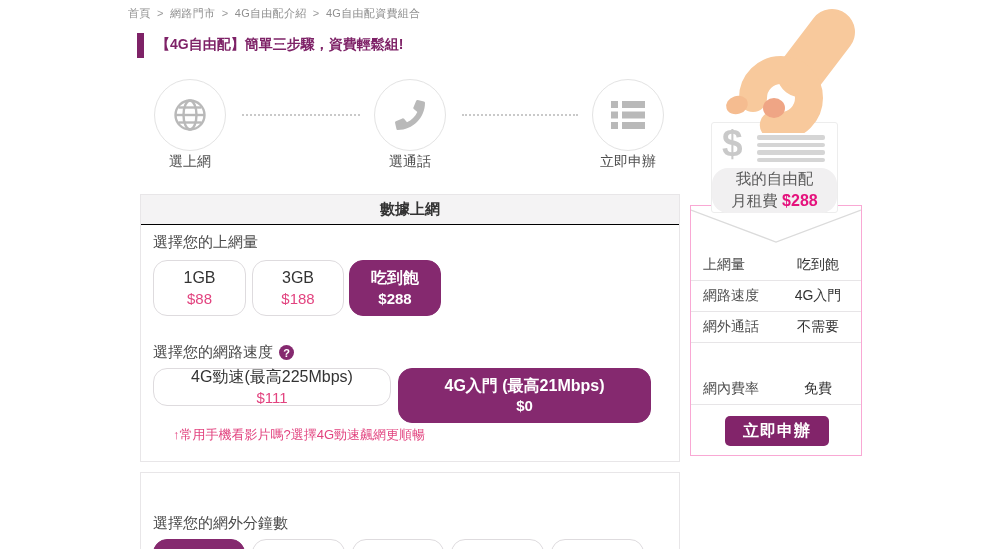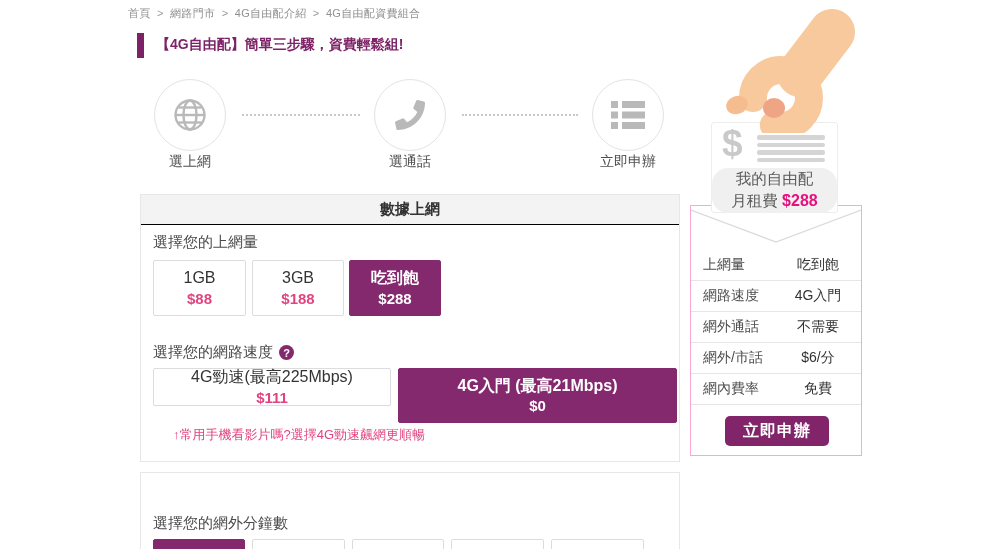--- a/index.html
+++ b/index.html
@@ -24,25 +24,25 @@
 
   
   .panel { background:#fff; border:1px solid #e8e6e8; }
   .panel-header { position:absolute; left:0; top:0; width:100%; height:30px; background:#f4f3f4;
                   border-bottom:1px solid #000000; display:flex; align-items:center; justify-content:center;
                   font-size:15px; font-weight:bold; color:#333; }
   .section-label { position:absolute; font-size:15px; color:#4a4a4a; display:flex; align-items:center; gap:6px; }
   .help-icon { width:15px; height:15px; border-radius:50%; background:#85296f; color:#fff;
                font-size:11px; font-weight:bold; display:inline-flex; align-items:center;
                justify-content:center; cursor:pointer; }
-  .opt-card { position:absolute; background:#fff; border:1px solid #dedbde; border-radius:2px;
+  .opt-card { position:absolute; background:#fff; border:1px solid #dedbde; border-radius:14px;
               display:flex; flex-direction:column; align-items:center; justify-content:center;
               cursor:pointer; }
   .opt-name { font-size:16px; color:#333; line-height:1.35; }
-  .opt-price { font-size:15px; color:#e2437f; line-height:1.35;font-weight:bold; }
+  .opt-price { font-size:15px; color:#e2437f; line-height:1.35; }
   .opt-card.selected { background:#85296f; border-color:#85296f; }
   .opt-card.selected .opt-name, .opt-card.selected .opt-price { color:#fff; font-weight:bold; }
   .speed-note { position:absolute; font-size:13px; color:#e2437f;margin-left:20px; }
 
   
   .envelope { left:690px; top:205px; width:172px; height:251px; background:#fff;
               border:1px solid #f9a8d4; }
   .flap-svg { position:absolute; left:0; top:0; }
   .sum-row { position:absolute; left:0; width:100%; height:31px; border-bottom:1px solid #e7e5e7;
              display:flex; align-items:center; padding-left:12px; font-size:14px; }
@@ -132,21 +132,21 @@
   </div>
 
   <div class="section-label" style="left:12px; top:148px;">
     <span>選擇您的網路速度</span>
     <span class="help-icon">?</span>
   </div>
   <div class="opt-card" style="left:12px; top:173px; width:238px; height:38px;">
     <div class="opt-name">4G勁速(最高225Mbps)</div>
     <div class="opt-price">$111</div>
   </div>
-  <div class="opt-card selected" style="left:257px; top:173px; width:279px; height:55px;text-align:center;">
+  <div class="opt-card selected" style="left:257px; top:173px; width:253px; height:55px;text-align:center;">
     <div class="opt-name">4G入門 (最高21Mbps)</div>
     <div class="opt-price">$0</div>
   </div>
   <div class="speed-note" style="left:12px; top:231px;">↑常用手機看影片嗎?選擇4G勁速飆網更順暢</div>
 </section>
 
 <section class="abs panel" style="left:140px; top:472px; width:540px; height:120px;">
   <div class="section-label" style="left:12px; top:41px;">
     <span>選擇您的網外分鐘數</span>
   </div>
@@ -165,24 +165,20 @@
     <span class="sum-label">上網量</span>
     <span class="sum-value">吃到飽</span>
   </div>
   <div class="sum-row" style="top:75px;">
     <span class="sum-label">網路速度</span>
     <span class="sum-value">4G入門</span>
   </div>
   <div class="sum-row" style="top:106px;">
     <span class="sum-label">網外通話</span>
     <span class="sum-value">不需要</span>
-  </div>
-  <div class="sum-row" style="top:137px;">
-    <span class="sum-label">網外/市話</span>
-    <span class="sum-value">$6/分</span>
   </div>
   <div class="sum-row" style="top:168px;">
     <span class="sum-label">網內費率</span>
     <span class="sum-value">免費</span>
   </div>
   <button class="apply-btn">立即申辦</button>
 </div>
 
 <div class="abs receipt">
   <span class="dollar-glyph">$</span>

